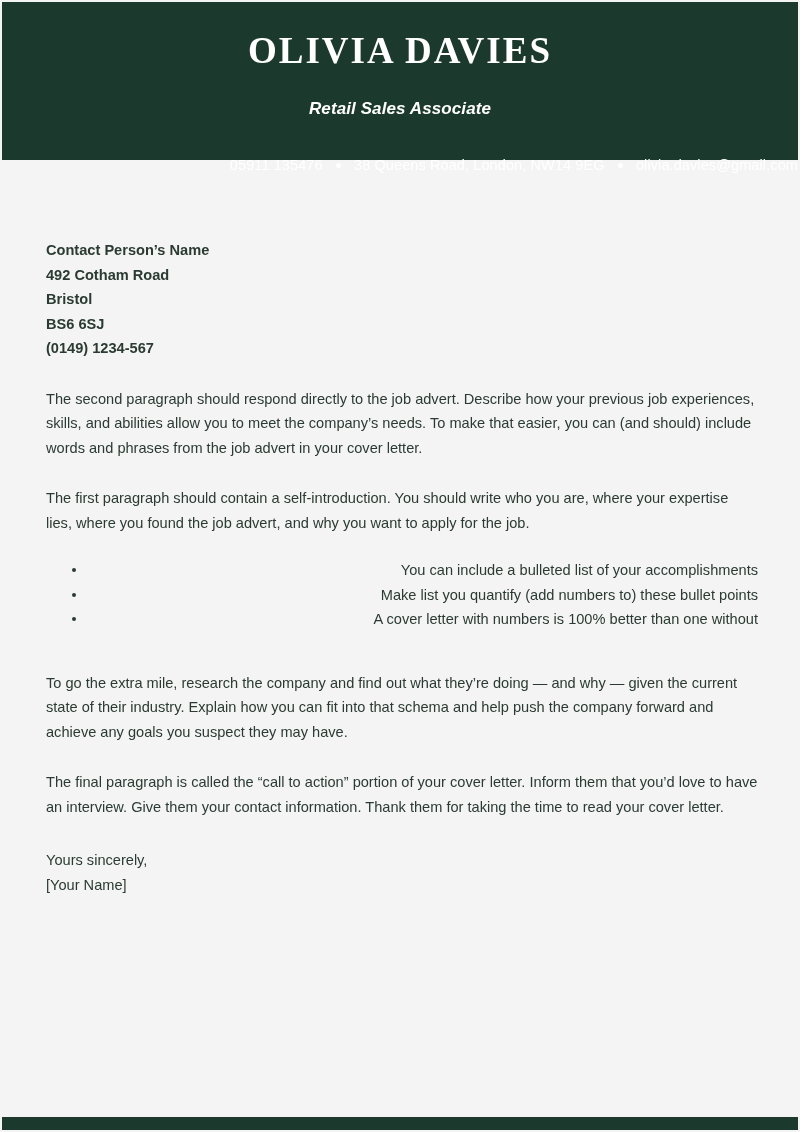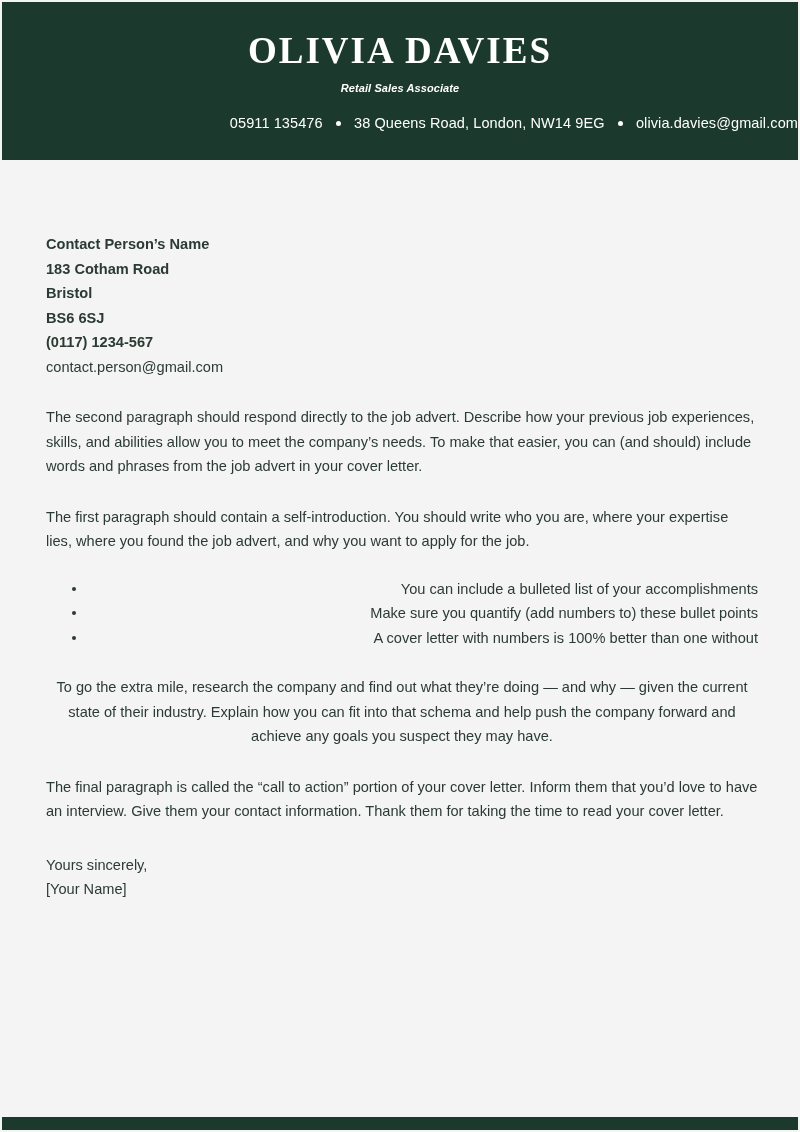--- a/index.html
+++ b/index.html
@@ -38,26 +38,26 @@
     padding-top: 30px;
     font-family: "Liberation Serif", "DejaVu Serif", serif;
     font-weight: bold;
     font-size: 37px;
     letter-spacing: 2.0px;
     color: #ffffff;
     line-height: 1.0;
     white-space: nowrap;
   }
   .header-title {
-    margin: 0;
+    margin: 17px;
     padding-top: 13px;
     font-family: "Liberation Sans", sans-serif;
     font-style: italic;
     font-weight: bold;
-    font-size: 11px;
+    font-size: 17px;
     color: #ffffff;
     letter-spacing: 0.1px;
   }
   .header-contact {
     margin: 0;
     padding-top: 21px;
     font-family: "Liberation Sans", sans-serif;
     font-size: 14.5px;
     font-weight: normal;
     color: #ffffff;
@@ -72,43 +72,42 @@
     border-radius: 50%;
     background: #ffffff;
     vertical-align: middle;
     margin: 0 9px 2px 9px;
   }
 
   
   .body-wrap {
     position: absolute;
     left: 46px;
-    top: 232px;
+    top: 238px;
     width: 712px;
     color: #2b3b33;
     font-size: 14.6px;
     line-height: 24.5px;
   }
   .addr-line {
     font-weight: bold;
     white-space: nowrap;
   }
   .addr-line.regular {
     font-weight: normal;
   }
   .salutation {
     margin-top: 28px;
     font-weight: normal;
   }
   .para {
     margin-top: 26px;
   }
   .para.tight {
-    margin-top: 25px;
-    text-align: center;
+    margin-top: 39px;
   }
   .bullets {
     margin: 23px 0 0 0;
     padding: 0;
     list-style: none;
     text-align: right;
   }
   .bullets li {
     position: relative;
     padding-left: 49px;
@@ -153,40 +152,39 @@
       <span>38 Queens Road, London, NW14 9EG</span>
       <span class="sep-dot"></span>
       <span>olivia.davies@gmail.com</span>
     </div>
   </div>
 
   <div class="body-wrap">
 
     <div>
       <div class="addr-line">Contact Person’s Name</div>
-      <div class="addr-line">183 Cotham Road</div>
+      <div class="addr-line">492 Cotham Road</div>
       <div class="addr-line">Bristol</div>
       <div class="addr-line">BS6 6SJ</div>
-      <div class="addr-line">(0117) 1234-567</div>
-      <div class="addr-line regular">contact.person@gmail.com</div>
+      <div class="addr-line">(0149) 1234-567</div>
     </div>
 
 
     <div class="para">The second paragraph should respond directly to the job advert. Describe how your previous job experiences, skills, and abilities allow you to meet the company’s needs. To make that easier, you can (and should) include words and phrases from the job advert in your cover letter.</div>
 
     <div class="para">The first paragraph should contain a self-introduction. You should write who you are, where your expertise lies, where you found the job advert, and why you want to apply for the job.</div>
 
     <ul class="bullets">
       <li>
         <span class="dot"></span>
         <span>You can include a bulleted list of your accomplishments</span>
       </li>
       <li>
         <span class="dot"></span>
-        <span>Make sure you quantify (add numbers to) these bullet points</span>
+        <span>Make list you quantify (add numbers to) these bullet points</span>
       </li>
       <li>
         <span class="dot"></span>
         <span>A cover letter with numbers is 100% better than one without</span>
       </li>
     </ul>
 
     <div class="para tight">To go the extra mile, research the company and find out what they’re doing — and why — given the current state of their industry. Explain how you can fit into that schema and help push the company forward and achieve any goals you suspect they may have.</div>
 
     <div class="para">The final paragraph is called the “call to action” portion of your cover letter. Inform them that you’d love to have an interview. Give them your contact information. Thank them for taking the time to read your cover letter.</div>

